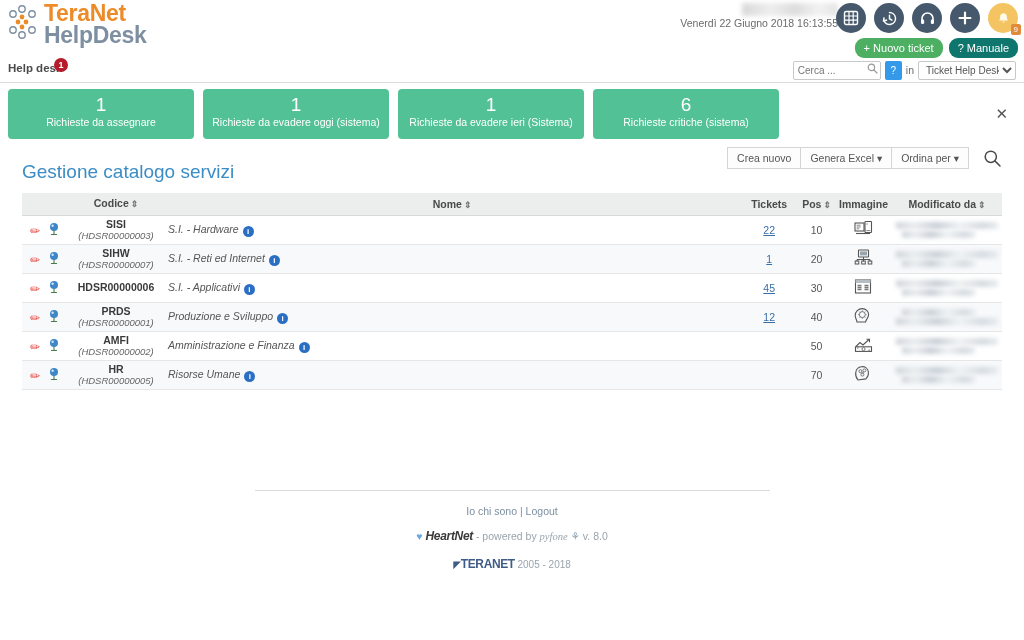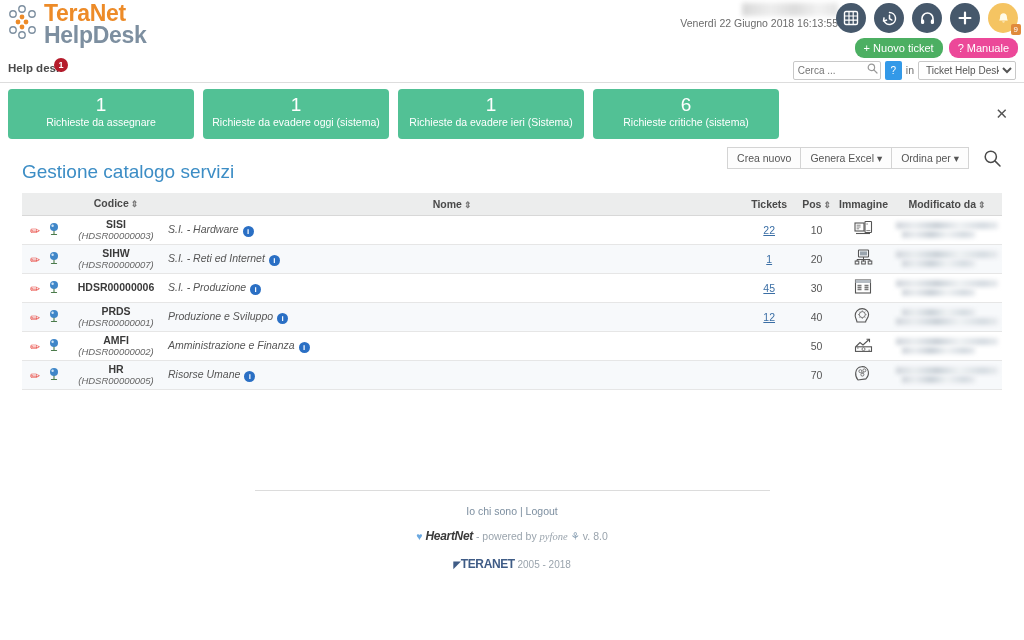--- a/index.html
+++ b/index.html
@@ -50,21 +50,21 @@
     background: #e08a3c; color: #fff; font-size: 8px;
     padding: 0 3px; border-radius: 2px; line-height: 11px; min-width: 10px; text-align: center;
   }
 
   .head-btns { position: absolute; right: 6px; top: 38px; display: flex; gap: 6px; }
   .btn-new, .btn-man {
     font-size: 11px; color: #fff; border: none; border-radius: 9px;
     padding: 4px 9px; cursor: pointer; font-family: inherit;
   }
   .btn-new { background: #4caf62; }
-  .btn-man { background: #ec4899; }
+  .btn-man { background: #0f766e; }
 
   
   .subnav {
     height: 27px; border-bottom: 1px solid #dddddd;
     position: relative; padding-left: 8px;
   }
   .subnav-label { font-size: 11.5px; font-weight: bold; color: #4a4a4a; position: absolute; left: 8px; top: 6px; }
   .subnav-badge {
     position: absolute; left: 54px; top: 2px;
     background: #b51b2b; color: #fff; border-radius: 50%;
@@ -404,21 +404,21 @@
           <svg width="12" height="13" viewBox="0 0 12 13">
             <circle cx="6" cy="5" r="4" fill="#3f86c8"></circle>
               <circle cx="4.6" cy="3.7" r="1.2" fill="#cfe4f5"></circle>
             <path d="M6 9v3.5M3.4 12.5h5.2" stroke="#4a7a4a" stroke-width="1.1" stroke-linecap="round"></path>
           </svg>
         </td>
         <td class="c-code">
           <span class="code-single">HDSR00000006</span>
         </td>
         <td>
-          <span class="c-name">S.I. - Produzione</span><span class="info-ico">i</span>
+          <span class="c-name">S.I. - Applicativi</span><span class="info-ico">i</span>
         </td>
         <td class="c-tickets">
           <a>45</a>
         </td>
         <td class="c-pos">30</td>
         <td class="c-img">
           <svg width="18" height="17" viewBox="0 0 18 17">
             <rect x="1.5" y="2" width="15" height="13" fill="none" stroke="#555" stroke-width="1.1"></rect>
             <rect x="1.5" y="2" width="15" height="3" fill="#b5bcc3"></rect>
             <path d="M3.5 7.5h4M3.5 9.5h4M3.5 11.5h4M10.5 7.5h4M10.5 9.5h4M10.5 11.5h4" stroke="#777" stroke-width="1.3"></path>

